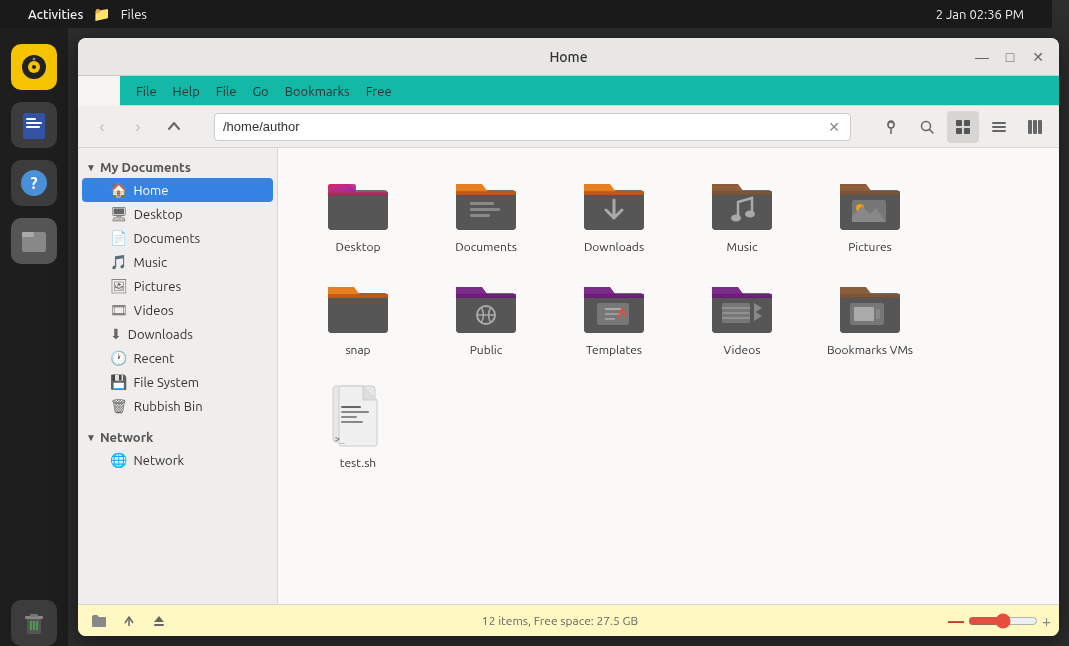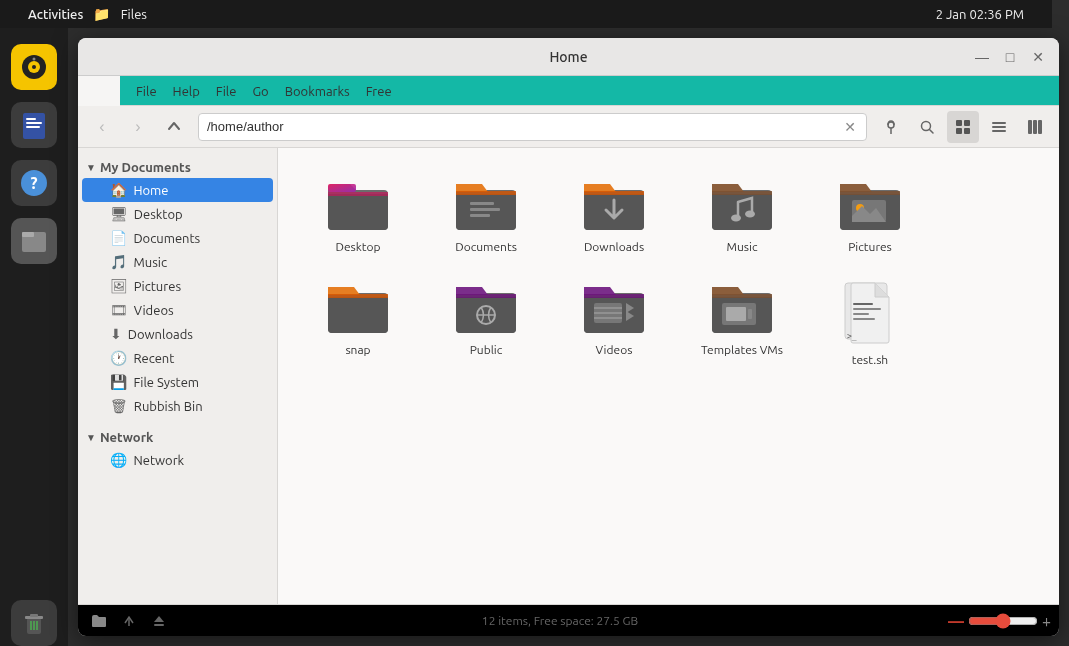--- a/index.html
+++ b/index.html
@@ -147,21 +147,21 @@
       align-items: center;
       justify-content: center;
       font-size: 16px;
       color: #666;
     }
     .tb-btn.disabled { color: #bbb; cursor: default; }
 
     #path-bar {
       flex: 1;
       height: 28px;
-      margin: 0 4px;
+      margin: 0 20px;
       background: white;
       border: 1px solid #ccc;
       border-radius: 4px;
       display: flex;
       align-items: center;
       padding: 0 8px;
       font-size: 13px;
       color: #333;
     }
     #path-input {
@@ -270,21 +270,21 @@
       height: 54px;
     }
     .file-icon {
       width: 54px;
       height: 64px;
     }
 
     
     #statusbar {
       height: 32px;
-      background: #000000;
+      background: #fef9c3;
       border-top: 1px solid #d8d6d4;
       display: flex;
       align-items: center;
       justify-content: space-between;
       padding: 0 8px;
     }
     #statusbar-left { display: flex; gap: 4px; }
     .status-btn {
       width: 26px;
       height: 26px;
@@ -581,40 +581,54 @@
     <path d="M37 26 Q32 34 37 42" stroke="#aaa" stroke-width="1.5" fill="none"></path>
   </svg></span>
     <span class="file-item-name">Public</span>
   </div>
           <div class="file-item">
     <span><svg class="folder-icon" viewBox="0 0 64 54" xmlns="http://www.w3.org/2000/svg">
     <path d="M2 10 Q2 6 6 6 L24 6 L30 12 L58 12 Q62 12 62 16 L62 48 Q62 52 58 52 L6 52 Q2 52 2 48 Z" fill="#6d6d6d"></path>
     <path d="M2 16 L62 16 L62 48 Q62 52 58 52 L6 52 Q2 52 2 48 Z" fill="#565656"></path>
     <path d="M2 6 L28 6 L34 14 L2 14 Z" fill="#7b2d8b"></path>
     <rect x="2" y="13" width="60" height="4" fill="#6a1277" opacity="0.8"></rect>
+    <rect x="15" y="22" width="32" height="22" rx="2" fill="#777"></rect>
+    <line x1="23" y1="28" x2="39" y2="28" stroke="#aaa" stroke-width="2"></line>
+    <line x1="23" y1="33" x2="39" y2="33" stroke="#aaa" stroke-width="1.5"></line>
+    <line x1="23" y1="38" x2="33" y2="38" stroke="#aaa" stroke-width="1.5"></line>
+    <path d="M36 36 L40 28 L44 36" stroke="#e74c3c" stroke-width="2" fill="none"></path>
+  </svg></span>
+    <span class="file-item-name">Templates</span>
+  </div>
+          <div class="file-item">
+    <span><svg class="folder-icon" viewBox="0 0 64 54" xmlns="http://www.w3.org/2000/svg">
+    <path d="M2 10 Q2 6 6 6 L24 6 L30 12 L58 12 Q62 12 62 16 L62 48 Q62 52 58 52 L6 52 Q2 52 2 48 Z" fill="#6d6d6d"></path>
+    <path d="M2 16 L62 16 L62 48 Q62 52 58 52 L6 52 Q2 52 2 48 Z" fill="#565656"></path>
+    <path d="M2 6 L28 6 L34 14 L2 14 Z" fill="#7b2d8b"></path>
+    <rect x="2" y="13" width="60" height="4" fill="#6a1277" opacity="0.8"></rect>
     <rect x="12" y="22" width="28" height="20" rx="2" fill="#777"></rect>
     <line x1="12" y1="27" x2="40" y2="27" stroke="#aaa" stroke-width="1"></line>
     <line x1="12" y1="32" x2="40" y2="32" stroke="#aaa" stroke-width="1"></line>
     <line x1="12" y1="37" x2="40" y2="37" stroke="#aaa" stroke-width="1"></line>
     <path d="M44 22 L52 27 L44 32 Z" fill="#888"></path>
     <path d="M44 30 L52 35 L44 40 Z" fill="#888"></path>
   </svg></span>
     <span class="file-item-name">Videos</span>
   </div>
           <div class="file-item">
     <span><svg class="folder-icon" viewBox="0 0 64 54" xmlns="http://www.w3.org/2000/svg">
     <path d="M2 10 Q2 6 6 6 L24 6 L30 12 L58 12 Q62 12 62 16 L62 48 Q62 52 58 52 L6 52 Q2 52 2 48 Z" fill="#6d6d6d"></path>
     <path d="M2 16 L62 16 L62 48 Q62 52 58 52 L6 52 Q2 52 2 48 Z" fill="#565656"></path>
     <path d="M2 6 L28 6 L34 14 L2 14 Z" fill="#8b5e3c"></path>
     <rect x="2" y="13" width="60" height="4" fill="#7a4f2f" opacity="0.8"></rect>
     <rect x="12" y="22" width="34" height="22" rx="2" fill="#777"></rect>
     <rect x="16" y="26" width="20" height="14" rx="1" fill="#aaa"></rect>
     <rect x="38" y="28" width="4" height="10" rx="1" fill="#888"></rect>
   </svg></span>
-    <span class="file-item-name">Templates VMs</span>
+    <span class="file-item-name">Bookmarks VMs</span>
   </div>
           <div class="file-item">
     <span><svg class="file-icon" viewBox="0 0 54 64" xmlns="http://www.w3.org/2000/svg">
   <rect x="2" y="2" width="42" height="56" rx="3" fill="#e8e8e8" stroke="#ccc" stroke-width="1"></rect>
   <path d="M32 2 L46 16 L46 60 Q46 62 44 62 L10 62 Q8 62 8 60 L8 4 Q8 2 10 2 Z" fill="#f0f0f0" stroke="#ccc" stroke-width="1"></path>
   <path d="M32 2 L32 16 L46 16" fill="#ddd" stroke="#ccc" stroke-width="1"></path>
   <rect x="10" y="22" width="20" height="2" rx="1" fill="#666"></rect>
   <rect x="10" y="27" width="28" height="2" rx="1" fill="#888"></rect>
   <rect x="10" y="32" width="16" height="2" rx="1" fill="#888"></rect>
   <rect x="10" y="37" width="22" height="2" rx="1" fill="#888"></rect>

